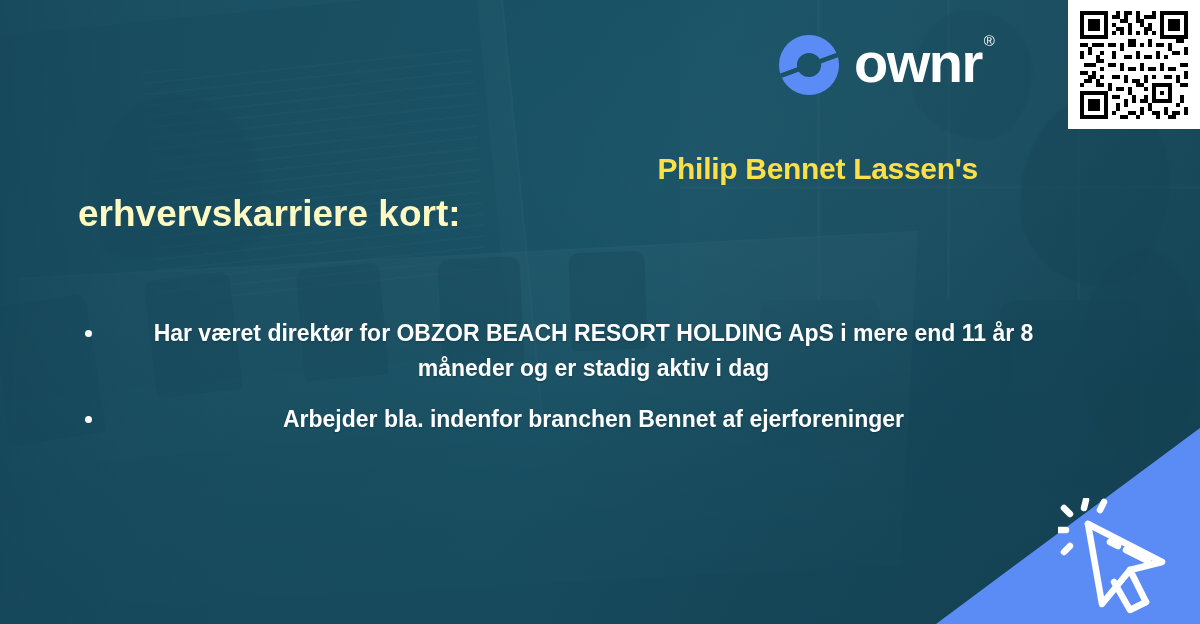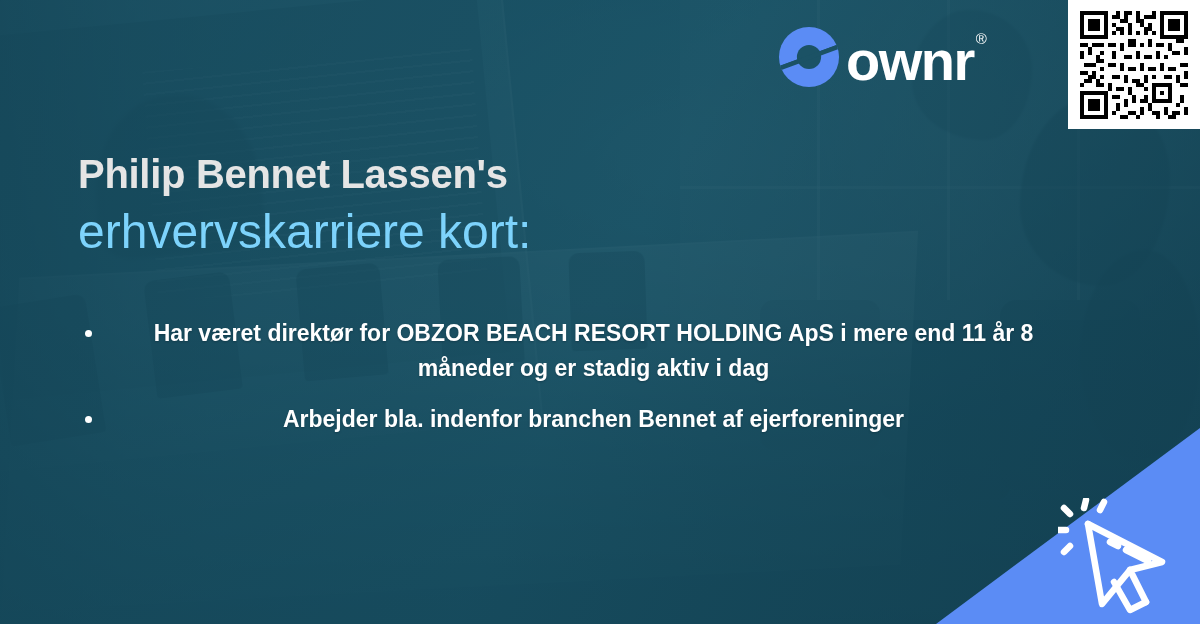--- a/index.html
+++ b/index.html
@@ -173,24 +173,24 @@
   .bg-tint2 {
     position: absolute;
     inset: 0;
     background: linear-gradient(115deg, rgba(20,68,86,0.50) 0%, rgba(23,80,99,0.22) 50%, rgba(16,56,72,0.55) 100%);
   }
 
   
   .logo {
     position: absolute;
     left: 778px;
-    top: 26px;
+    top: 34px;
     display: flex;
-    align-items: flex-end;
-    gap: 6px;
+    align-items: flex-start;
+    gap: 14px;
   }
   .logo-mark {
     width: 62px;
     height: 62px;
     flex: 0 0 auto;
   }
   .logo-word {
     font-size: 56px;
     font-weight: bold;
     color: #ffffff;
@@ -225,31 +225,32 @@
   .qr-panel svg { display: block; }
 
   
   .headline {
     position: absolute;
     left: 78px;
     top: 152px;
     width: 900px;
   }
   .headline-main {
-    font-size: 40px;
+    font-size: 30px;
     font-weight: bold;
-    color: #e5e5e5;
+    color: #fde047;
     line-height: 1.12;
     letter-spacing: -0.3px;
     margin: 0;
+    text-align: right;
   }
   .headline-sub {
-    font-size: 48px;
-    font-weight: normal;
-    color: #7dd3fc;
+    font-size: 37px;
+    font-weight: bold;
+    color: #fef9c3;
     line-height: 1.2;
     margin: 6px 0 0 0;
   }
 
   
   .bullets {
     position: absolute;
     left: 80px;
     top: 316px;
     width: 1000px;

